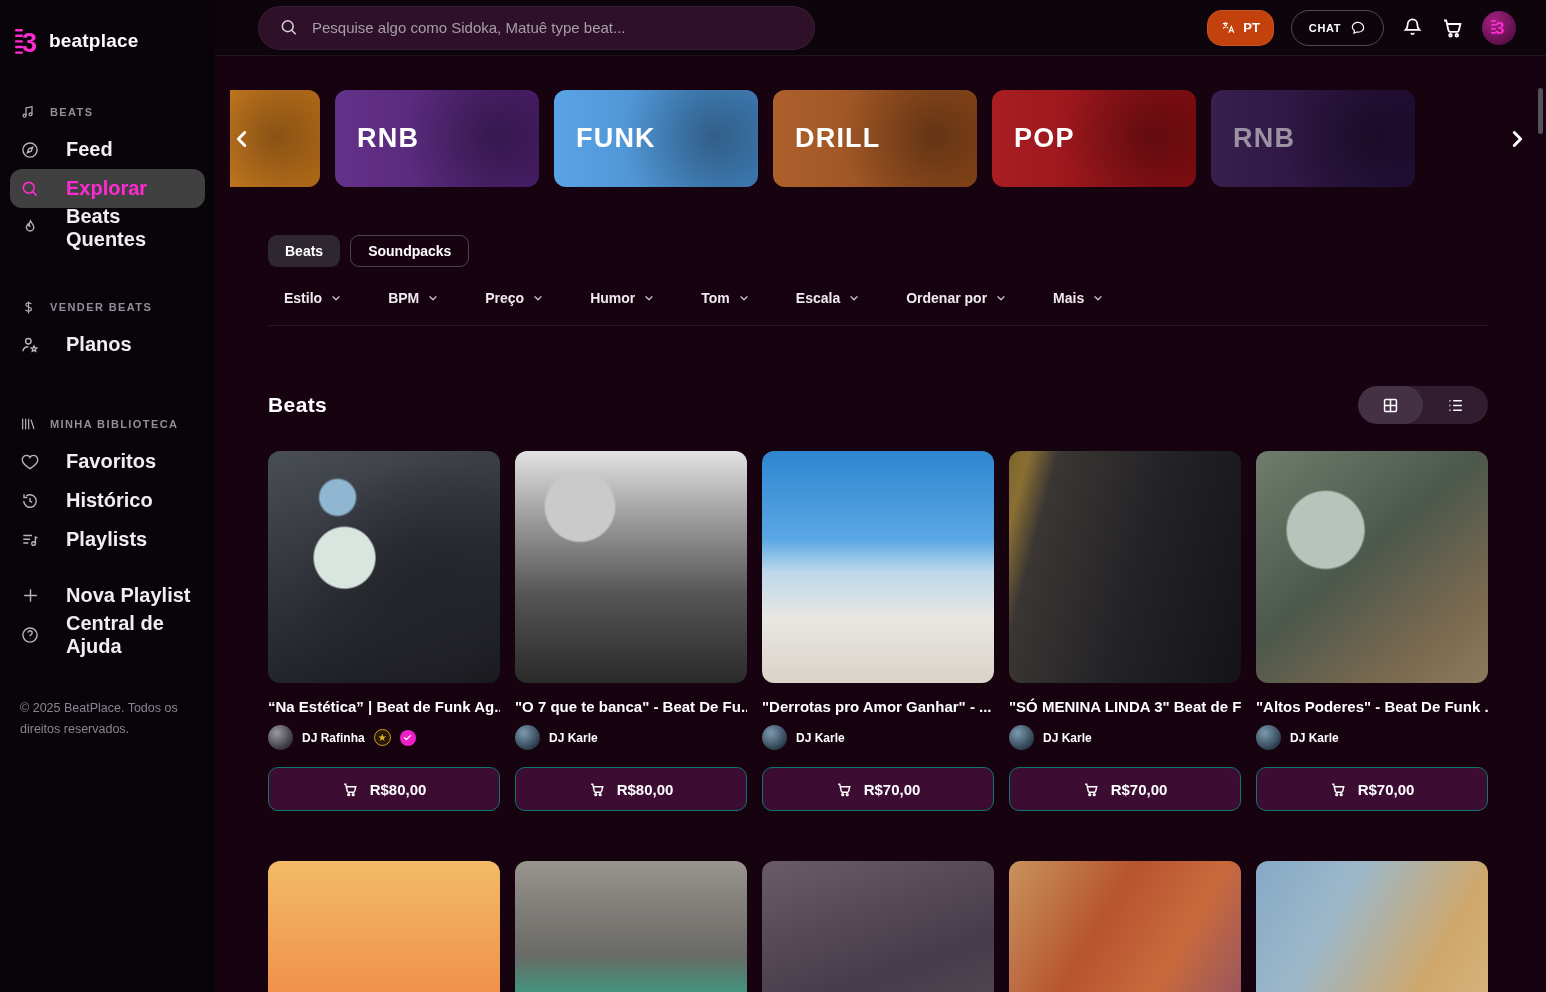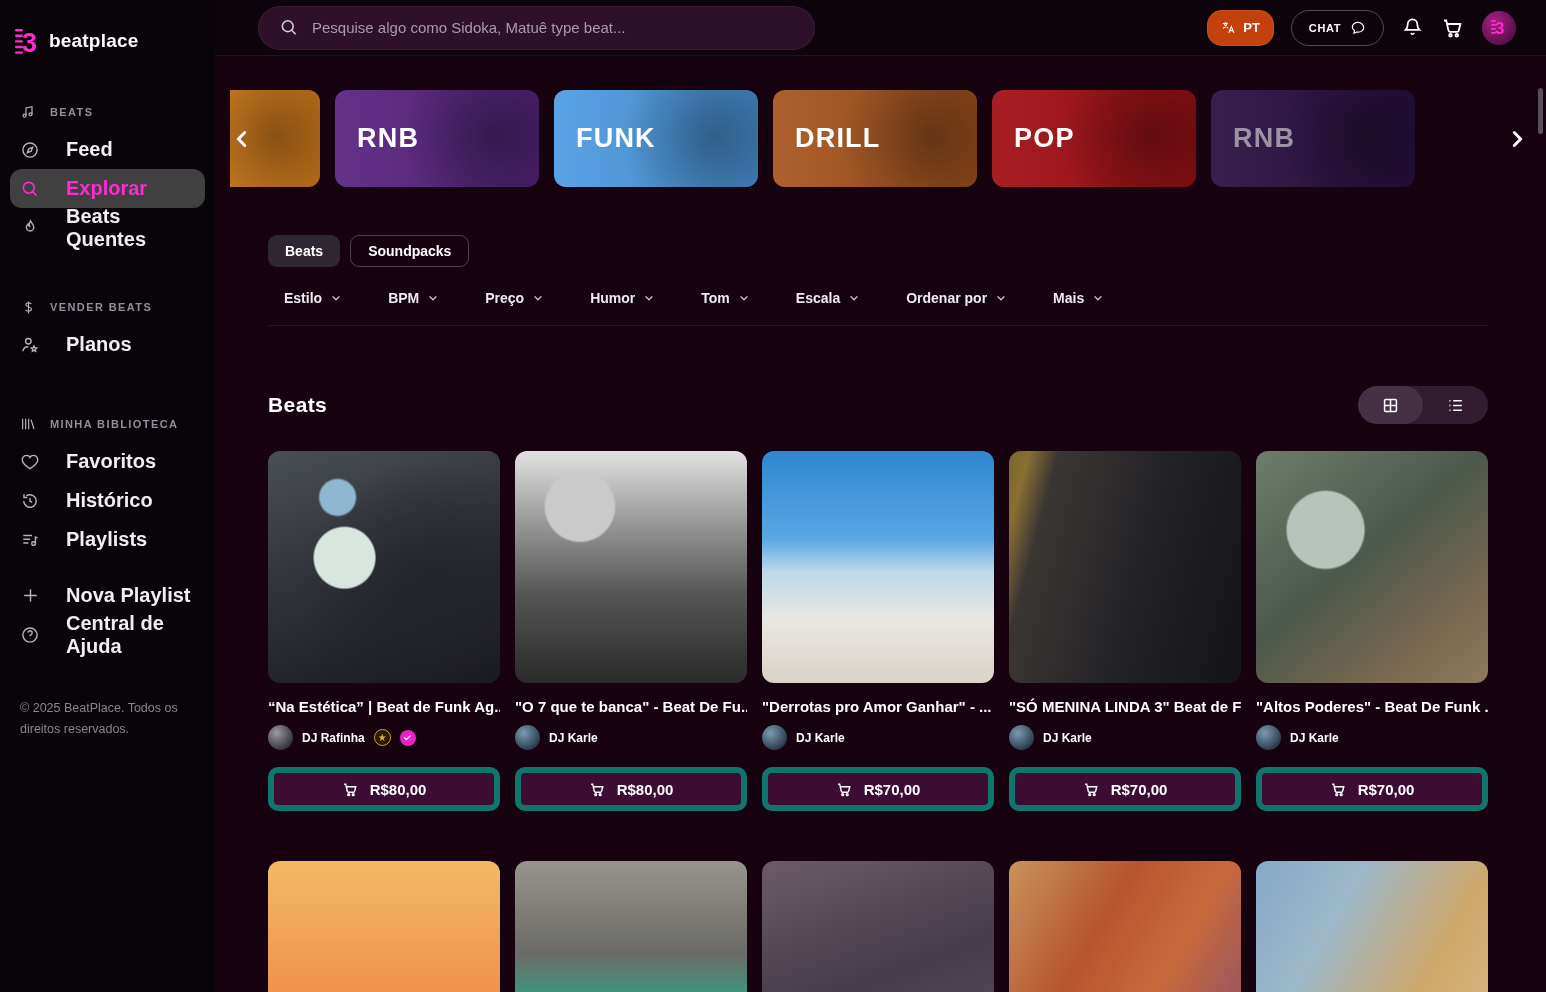--- a/index.html
+++ b/index.html
@@ -69,21 +69,21 @@
 
   .beats-grid { display:grid; grid-template-columns:repeat(5,232px); gap:15px; margin:27px 58px 0 53px; flex-shrink:0; }
   .beat-card { display:flex; flex-direction:column; }
   .beat-img { width:232px; height:232px; border-radius:12px; cursor:pointer; }
   .beat-title { margin-top:15px; font-size:15px; font-weight:700; color:#fff; white-space:nowrap; overflow:hidden; cursor:pointer; }
   .artist-row { margin-top:10px; display:flex; align-items:center; gap:9px; }
   .artist-avatar { width:25px; height:25px; border-radius:50%; cursor:pointer; }
   .artist-name { font-size:12px; font-weight:700; color:#fff; cursor:pointer; }
   .badge-gold { width:17px; height:17px; border-radius:50%; background:#241a06; border:1.5px solid #d8a21c; color:#e8b42a; font-size:10px; line-height:1; display:flex; align-items:center; justify-content:center; }
   .badge-verified { width:16px; height:16px; border-radius:50%; background:#ec1fc8; display:flex; align-items:center; justify-content:center; }
-  .price-btn { margin-top:17px; height:44px; border-radius:10px; background:#3c0c33; border:6px solid #0f766e; display:flex; align-items:center; justify-content:center; gap:11px; color:#fff; font-size:15px; font-weight:700; cursor:pointer; }
+  .price-btn { margin-top:17px; height:44px; border-radius:10px; background:#3c0c33; border:1px solid #0f766e; display:flex; align-items:center; justify-content:center; gap:11px; color:#fff; font-size:15px; font-weight:700; cursor:pointer; }
   .row2 { margin-top:50px; }
 
   
   .img-dj-decks { background:
     radial-gradient(circle at 30% 20%, #8fb7d2 0 7%, transparent 8%),
     radial-gradient(circle at 33% 46%, #d9e6df 0 15%, transparent 16%),
     radial-gradient(circle at 70% 62%, rgba(35,35,42,.9), transparent 62%),
     linear-gradient(160deg,#4a4e55 0%,#2b2e34 55%,#17181c 100%); }
   .img-money-bw { background:
     radial-gradient(circle at 28% 24%, #cacaca 0 14%, transparent 15%),

